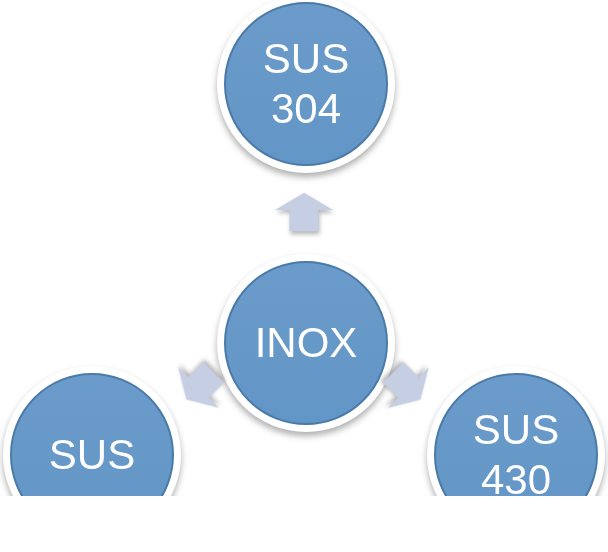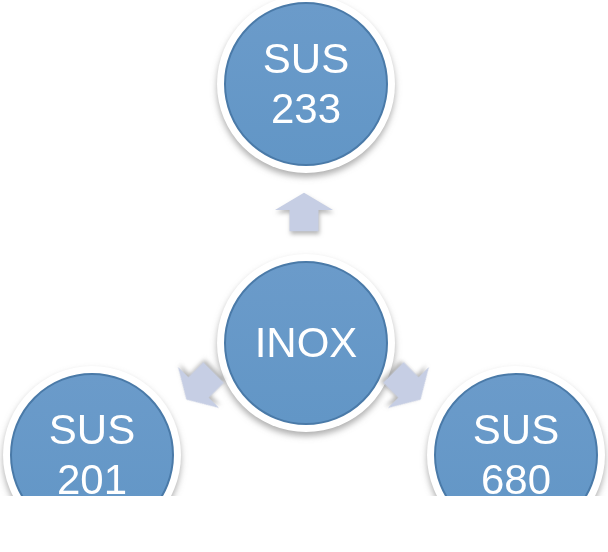--- a/index.html
+++ b/index.html
@@ -63,47 +63,46 @@
 </style>
 </head>
 <body>
 
 <div class="canvas">
 
   <div class="node node-top">
     <div class="node-inner">
       <div class="node-label">
         <span>SUS</span>
-        <span>233</span>
+        <span>304</span>
       </div>
     </div>
   </div>
 
   <div class="node node-center">
     <div class="node-inner">
       <div class="node-label">
         <span>INOX</span>
       </div>
     </div>
   </div>
 
   <div class="node node-bl">
     <div class="node-inner">
       <div class="node-label">
         <span>SUS</span>
-        <span>201</span>
       </div>
     </div>
   </div>
 
   <div class="node node-br">
     <div class="node-inner">
       <div class="node-label">
         <span>SUS</span>
-        <span>680</span>
+        <span>430</span>
       </div>
     </div>
   </div>
 
   <svg class="arrow arrow-up" viewBox="0 0 60 40" aria-hidden="true">
     <polygon points="30,0 60,18 45,18 45,40 15,40 15,18 0,18"></polygon>
   </svg>
 
   <svg class="arrow arrow-sw" viewBox="0 0 60 40" aria-hidden="true">
     <polygon points="30,0 60,18 45,18 45,40 15,40 15,18 0,18"></polygon>

